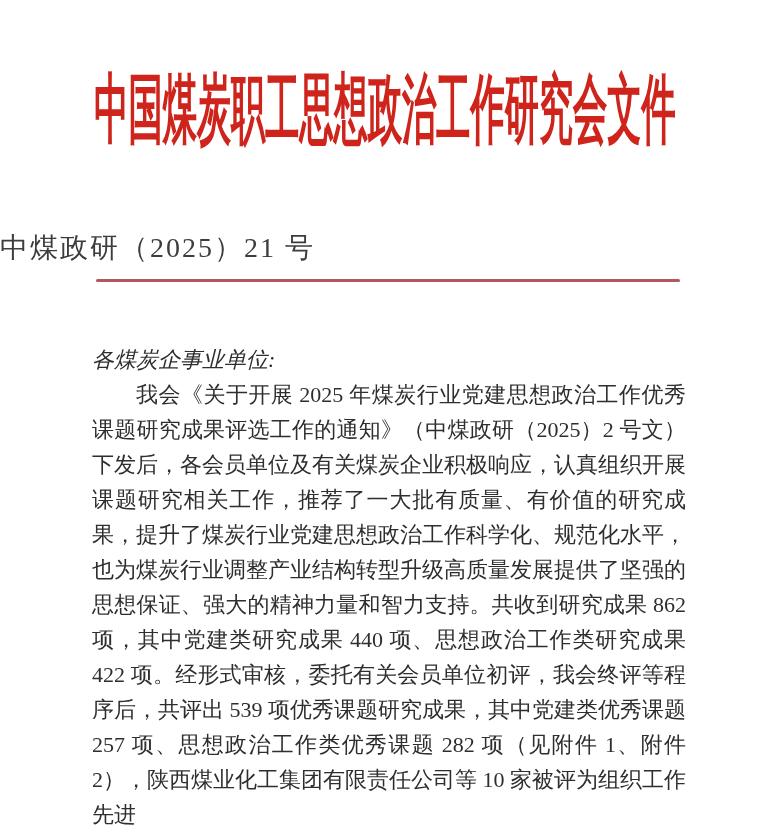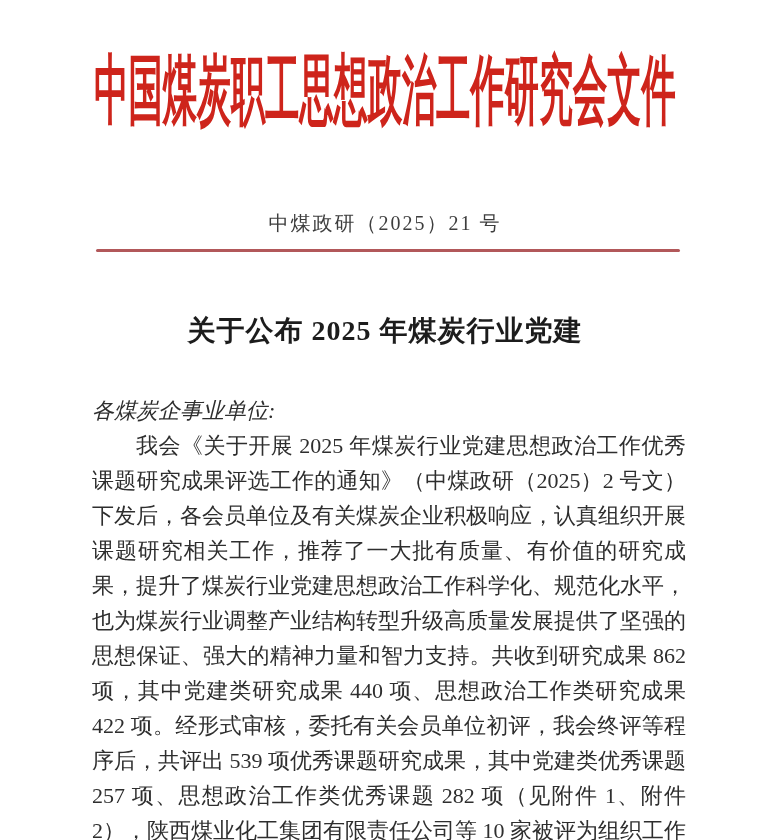--- a/index.html
+++ b/index.html
@@ -14,40 +14,39 @@
   html,body{background:#ffffff;}
   .page{
     position:relative;
     width:770px;height:840px;
     background:var(--page-bg);
     overflow:hidden;
     font-family:"Liberation Serif","DejaVu Serif",serif;
   }
   
   .letterhead{
-    margin-top:44px;
+    margin-top:63px;
     height:92px;
     display:flex;align-items:center;justify-content:center;
     overflow:visible;
   }
   .letterhead .org-title{
     font-size:76px;
     line-height:1;
     font-weight:bold;
     color:var(--header-red);
     white-space:nowrap;
     transform:scaleX(0.45);
     transform-origin:center center;
     letter-spacing:0;
   }
   
   .doc-number{
     margin-top:74px;
-    text-align:center;
-    font-size:20px;
+    font-size:28px;
     letter-spacing:2px;
     color:var(--docnum-ink);
   }
   
   .red-rule{
     margin:12px 90px 0 96px;
     height:3px;
     background:var(--divider-red);
     border-radius:2px;
   }
@@ -85,21 +84,20 @@
 
   <div class="letterhead">
     <span class="org-title">中国煤炭职工思想政治工作研究会文件</span>
   </div>
 
   <div class="doc-number">中煤政研（2025）21 号</div>
 
   <div class="red-rule"></div>
 
   <div class="doc-title">
-    <div>关于公布 2025 年煤炭行业党建</div>
   </div>
 
   <div class="doc-body">
     <div class="salutation">各煤炭企事业单位:</div>
     <div class="paragraph">我会《关于开展 2025 年煤炭行业党建思想政治工作优秀课题研究成果评选工作的通知》（中煤政研（2025）2 号文）下发后，各会员单位及有关煤炭企业积极响应，认真组织开展课题研究相关工作，推荐了一大批有质量、有价值的研究成果，提升了煤炭行业党建思想政治工作科学化、规范化水平，也为煤炭行业调整产业结构转型升级高质量发展提供了坚强的思想保证、强大的精神力量和智力支持。共收到研究成果 862 项，其中党建类研究成果 440 项、思想政治工作类研究成果 422 项。经形式审核，委托有关会员单位初评，我会终评等程序后，共评出 539 项优秀课题研究成果，其中党建类优秀课题 257 项、思想政治工作类优秀课题 282 项（见附件 1、附件 2），陕西煤业化工集团有限责任公司等 10 家被评为组织工作先进</div>
   </div>
 
 </div>
 
 </body></html>

